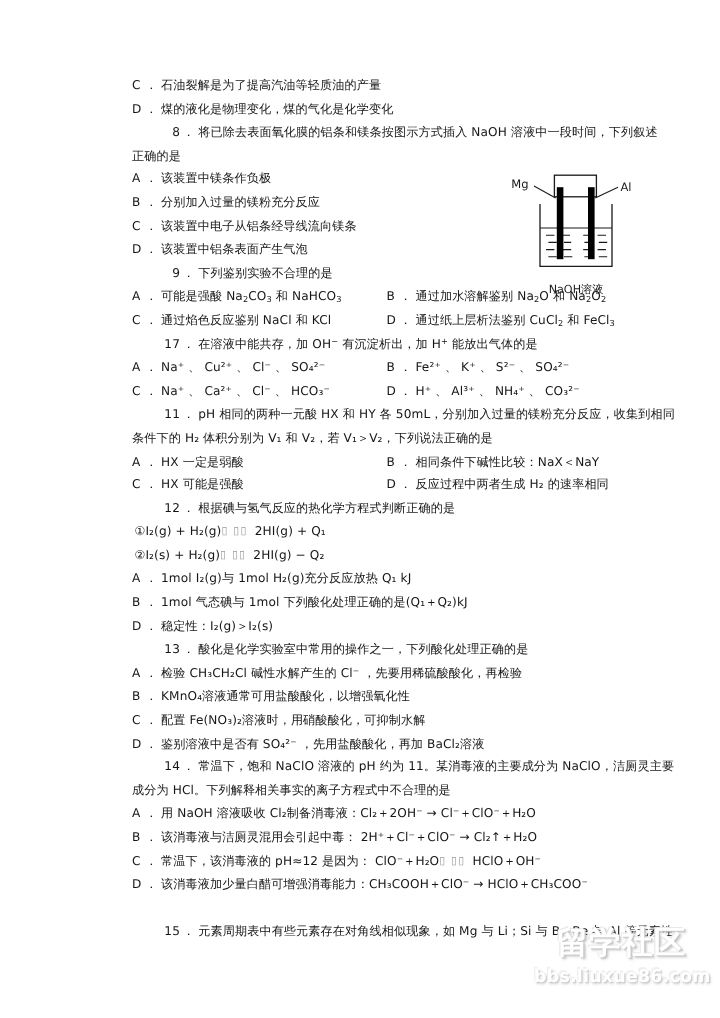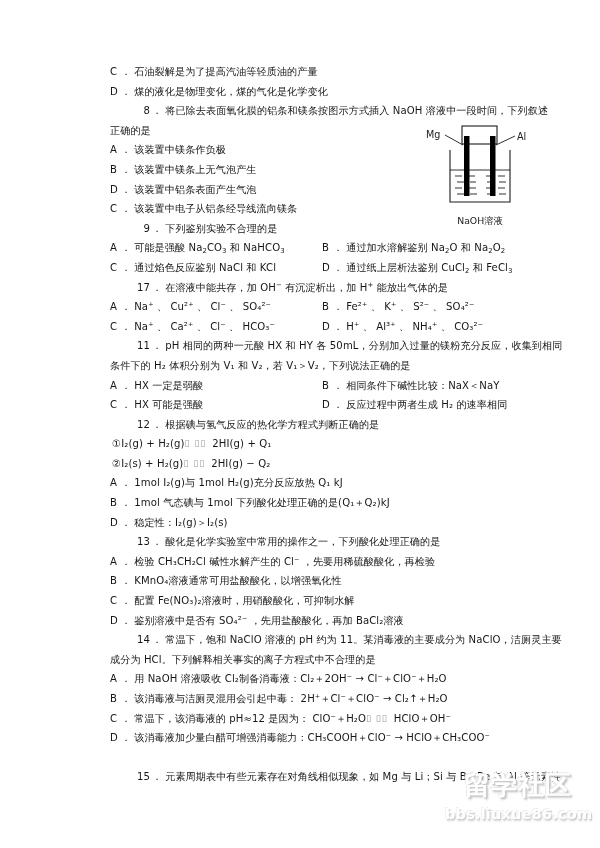--- a/index.html
+++ b/index.html
@@ -89,21 +89,21 @@
     font-size: 9px;
     letter-spacing: 1px;
     vertical-align: 1px;
   }
   .gap { display: inline-block; width: 6px; }
 
   
   .figure {
     position: absolute;
     left: 424px;
-    top: 123px;
+    top: 143px;
     width: 112px;
     height: 112px;
   }
   .fig-svg { display: block; }
   .fig-caption {
     position: absolute;
     left: 0;
     top: 92px;
     width: 112px;
     text-align: center;
@@ -175,27 +175,27 @@
     </div>
 
     <div class="line q">
       <span class="num">8</span><span class="dot">．</span><span>将已除去表面氧化膜的铝条和镁条按图示方式插入 NaOH 溶液中一段时间，下列叙述</span>
     </div>
     <div class="line cont">正确的是</div>
     <div class="line opt">
       <span class="ltr">A</span><span class="dot">．</span><span>该装置中镁条作负极</span>
     </div>
     <div class="line opt">
-      <span class="ltr">B</span><span class="dot">．</span><span>该装置中镁条上无气泡产生</span>
+      <span class="ltr">B</span><span class="dot">．</span><span>分别加入过量的镁粉充分反应</span>
+    </div>
+    <div class="line opt">
+      <span class="ltr">C</span><span class="dot">．</span><span>该装置中电子从铝条经导线流向镁条</span>
     </div>
     <div class="line opt">
       <span class="ltr">D</span><span class="dot">．</span><span>该装置中铝条表面产生气泡</span>
-    </div>
-    <div class="line opt">
-      <span class="ltr">C</span><span class="dot">．</span><span>该装置中电子从铝条经导线流向镁条</span>
     </div>
 
     <div class="line q">
       <span class="num">9</span><span class="dot">．</span><span>下列鉴别实验不合理的是</span>
     </div>
     <div class="line optrow">
       <span class="cell-a"><span class="ltr">A</span><span class="dot">．</span><span><span>可能是强酸 Na</span><sub>2</sub><span>CO</span><sub>3</sub><span> 和 NaHCO</span><sub>3</sub></span></span>
       <span class="cell-b"><span class="ltr">B</span><span class="dot">．</span><span><span>通过加水溶解鉴别 Na</span><sub>2</sub><span>O 和 Na</span><sub>2</sub><span>O</span><sub>2</sub></span></span>
     </div>
     <div class="line optrow">

